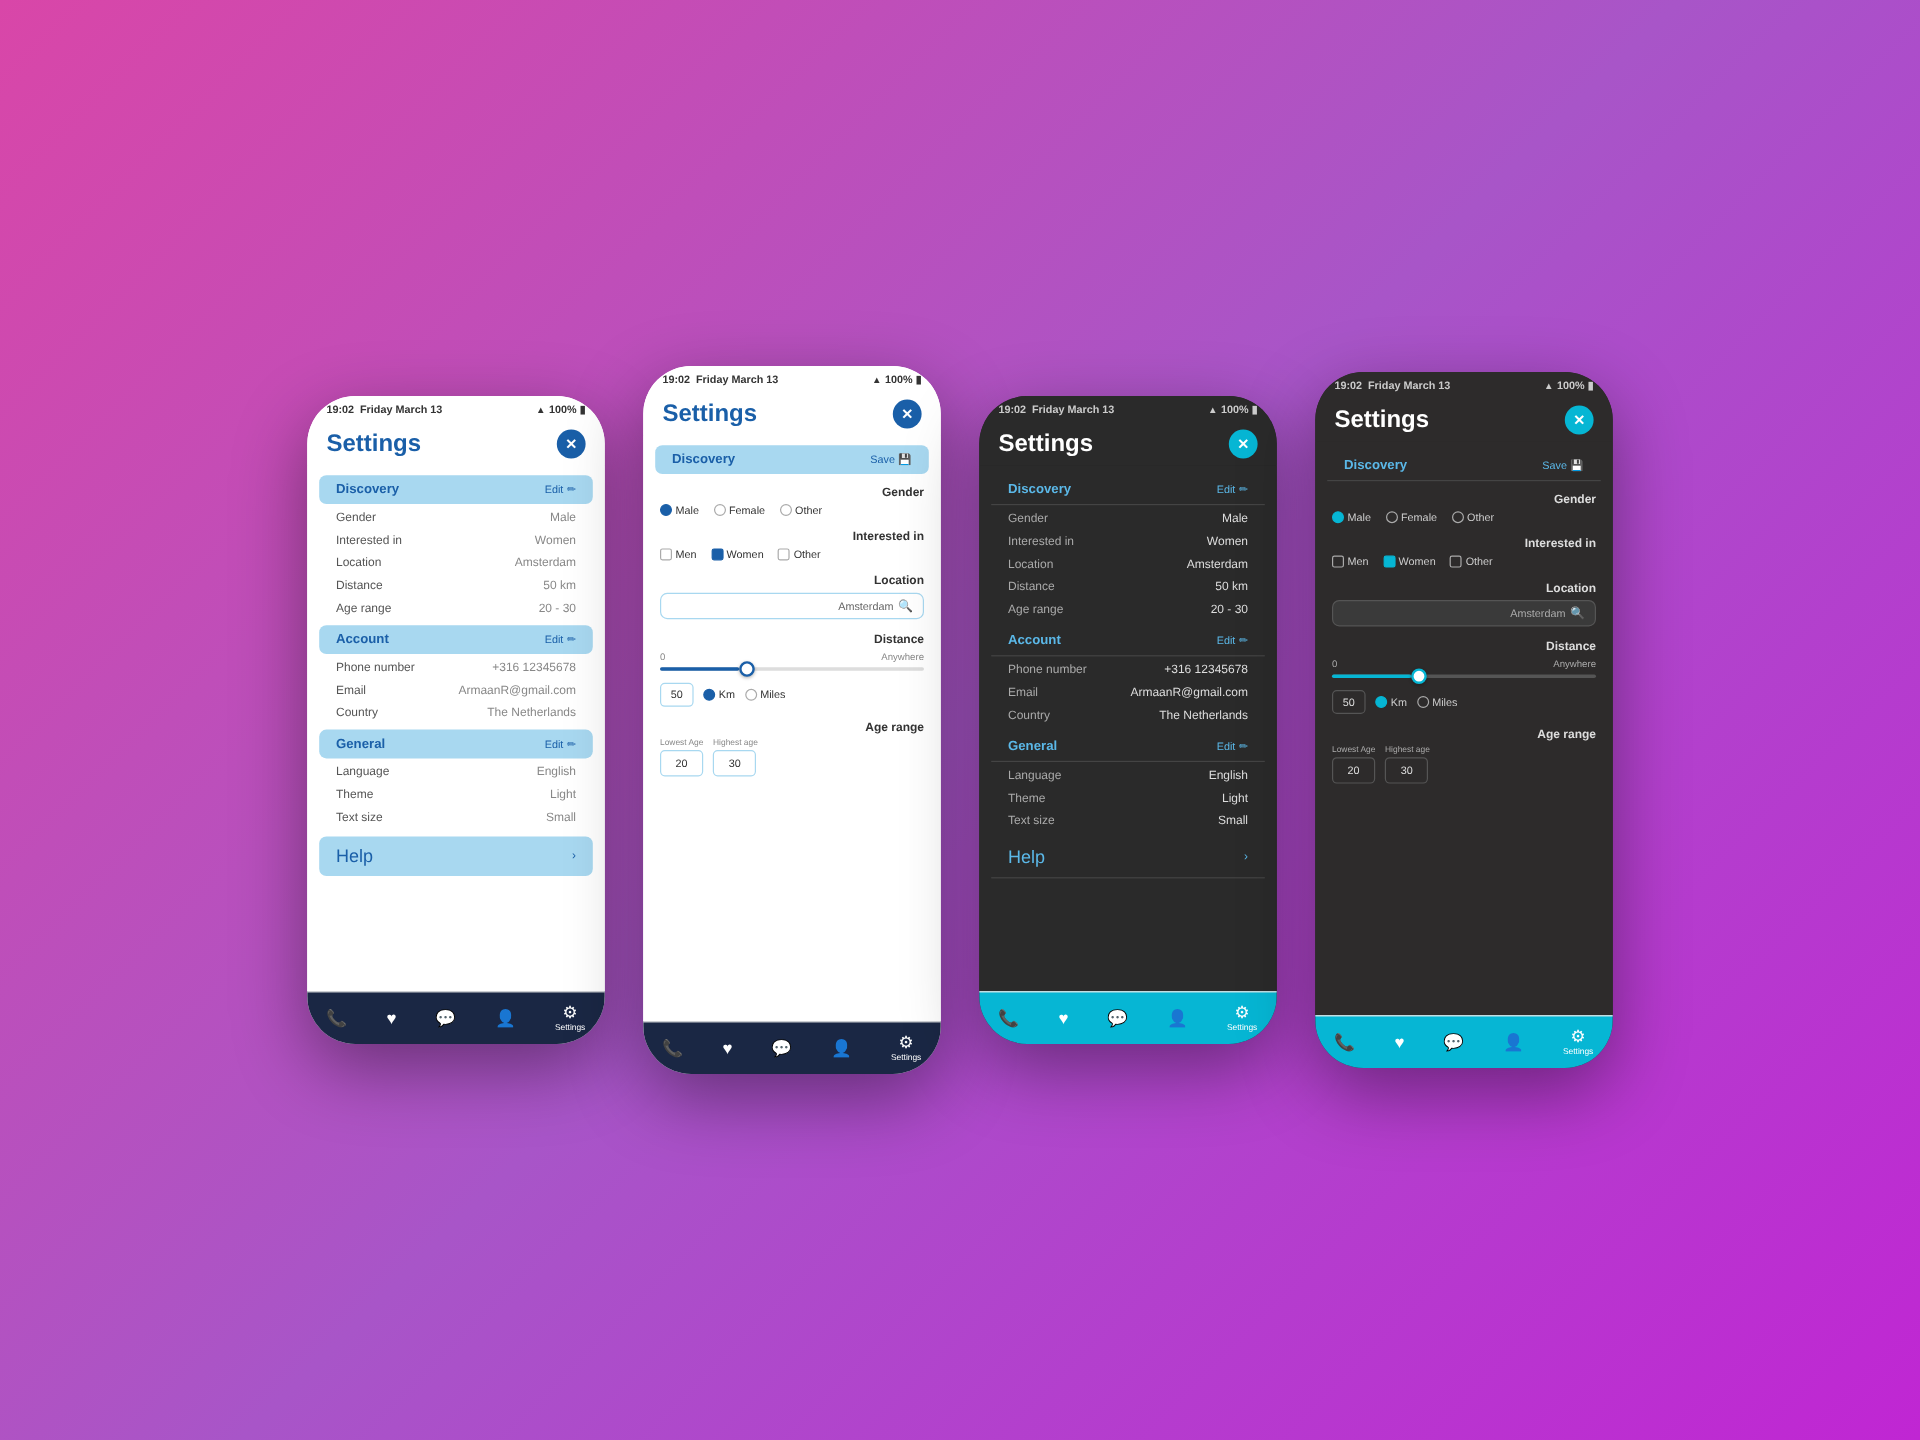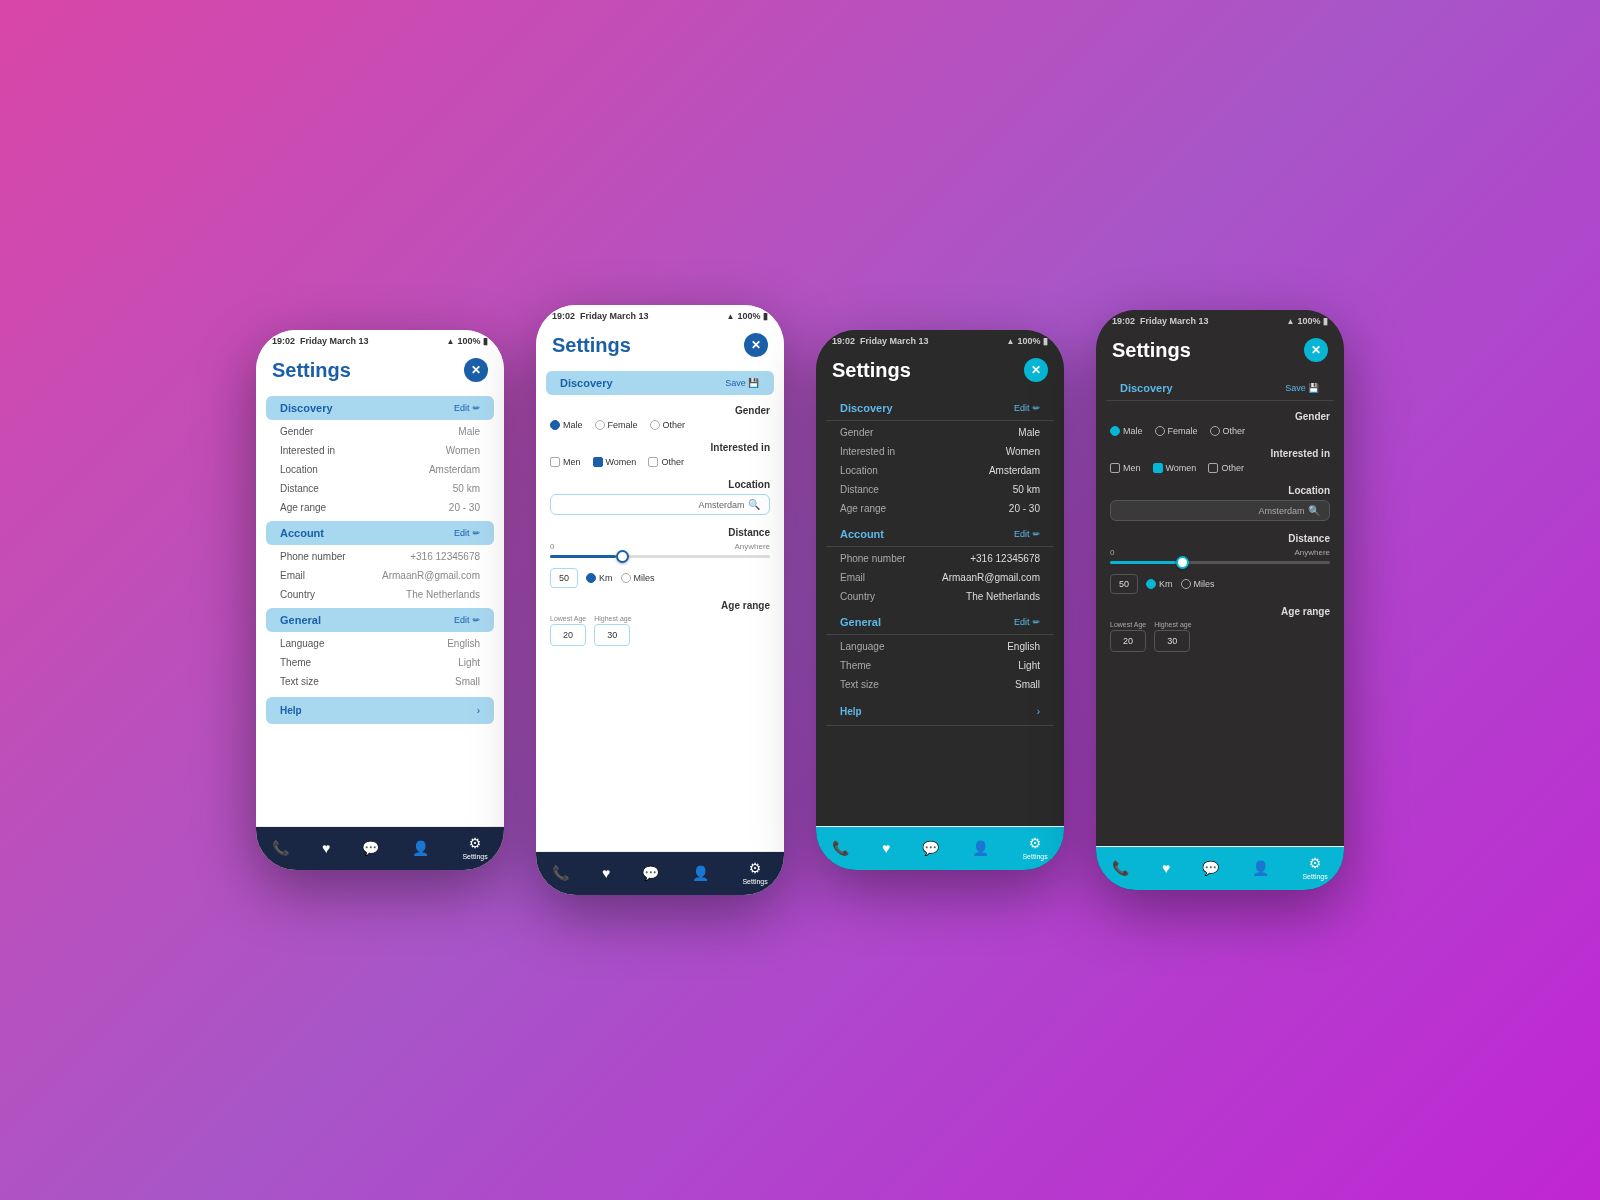--- a/index.html
+++ b/index.html
@@ -349,21 +349,21 @@
     .help-row {
       display: flex;
       justify-content: space-between;
       align-items: center;
       padding: 8px 14px;
       margin: 4px 10px;
       border-radius: 6px;
       background: #a8d8f0;
     }
     .help-row.dark { background: transparent; border-bottom: 1px solid #444; }
-    .help-text { font-size: 10px; font-weight: 700; color: #1a5fa8; }
+    .help-text { font-size: 15px; font-weight: 400; color: #1a5fa8; }
     .help-text.dark { color: #5bb8e8; }
     .chevron-right { font-size: 10px; color: #1a5fa8; }
     .chevron-right.dark { color: #5bb8e8; }
   </style>
 </head>
 <body>
 
 <div class="phones-container">
 
   <div class="phone light">

